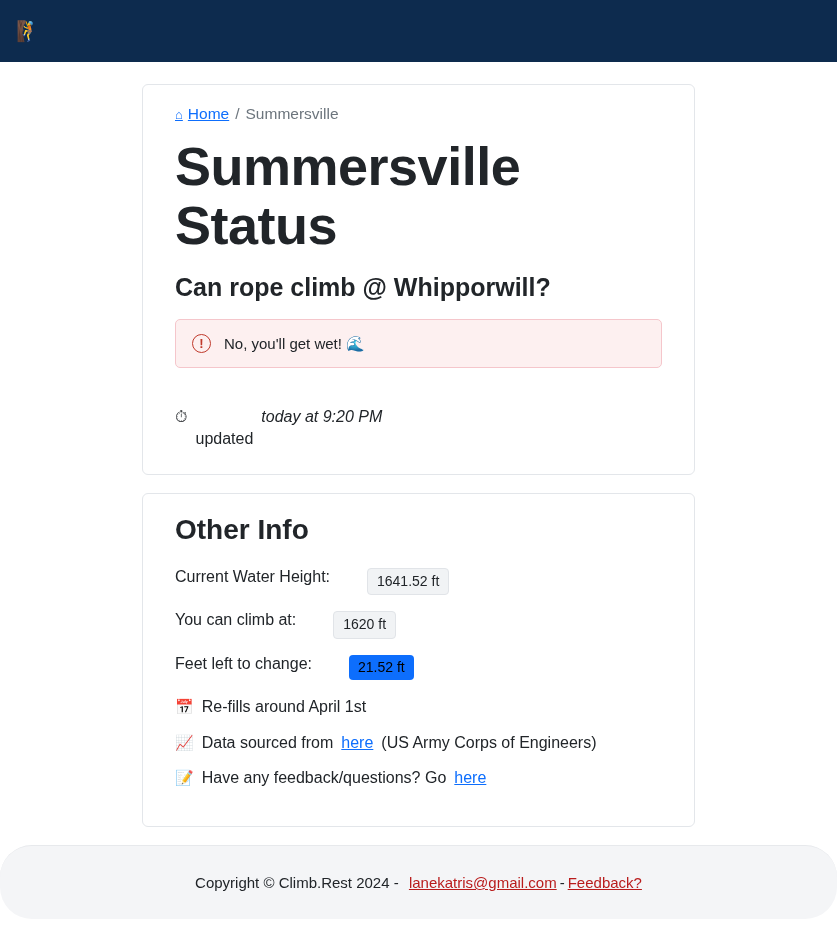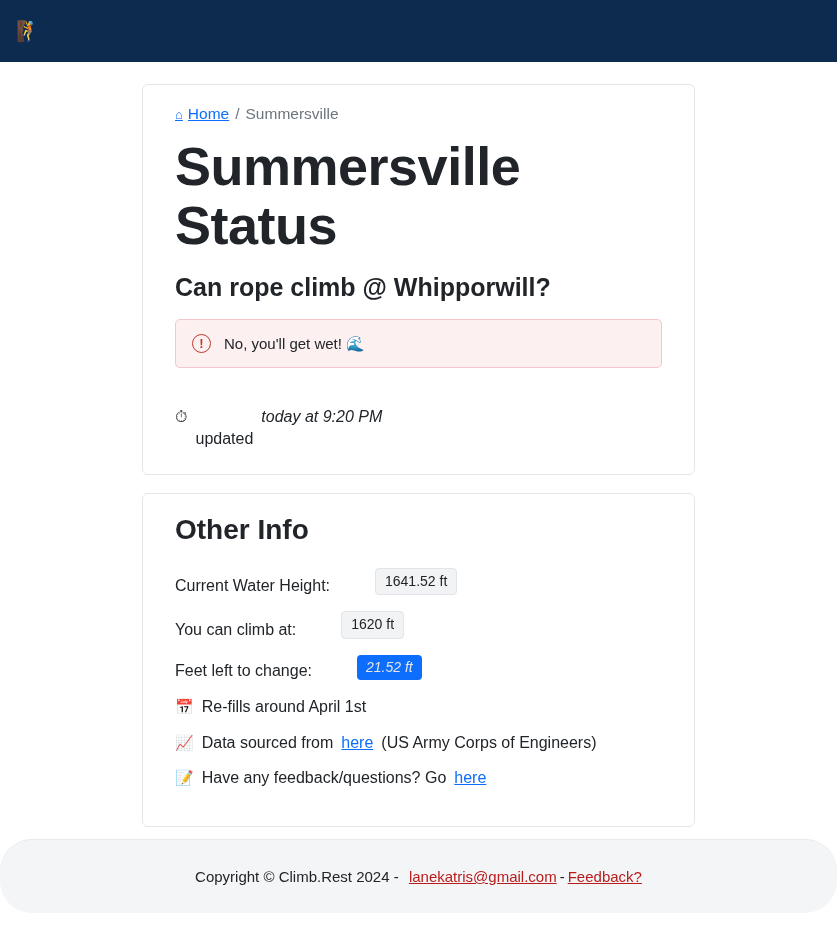--- a/index.html
+++ b/index.html
@@ -116,51 +116,51 @@
   .updated-row .time { font-style: italic; color: #212529; }
 
   h3.other-info {
     font-size: 28px;
     font-weight: 700;
     margin: 0 0 22px 0;
   }
 
   .info-row {
     display: flex;
-    align-items: flex-end;
-    gap: 22px;
+    align-items: flex-start;
+    gap: 14px;
     margin-bottom: 16px;
     font-size: 16px;
   }
   .badge {
     display: inline-block;
     padding: 5px 9px;
     border-radius: 4px;
     font-size: 14px;
     line-height: 1.1;
     margin-left: 23px;
   }
   .badge-light { background: #f1f3f5; color: #212529; border: 1px solid #e1e4e8; }
-  .badge-primary { background: #0d6efd; color: #e5e5e5; font-style: italic; }
+  .badge-primary { background: #0d6efd; color: #000000; }
 
   .note-row {
     display: flex;
     align-items: baseline;
     gap: 8px;
     margin-bottom: 13px;
     font-size: 16px;
     line-height: 1.4;
   }
   .note-row .emoji { font-size: 15px; }
   .note-row a { color: #0d6efd; text-decoration: underline; }
 
   
   .footer {
     position: absolute;
-    left: 0; bottom: 17px;
+    left: 0; bottom: 11px;
     width: 837px;
     height: 74px;
     background: #f4f5f7;
     border-top: 1px solid #e7e9ec;
     display: flex;
     align-items: center;
     justify-content: center;
     font-size: 15px;
     color: #212529;
     border-radius: 32px;

